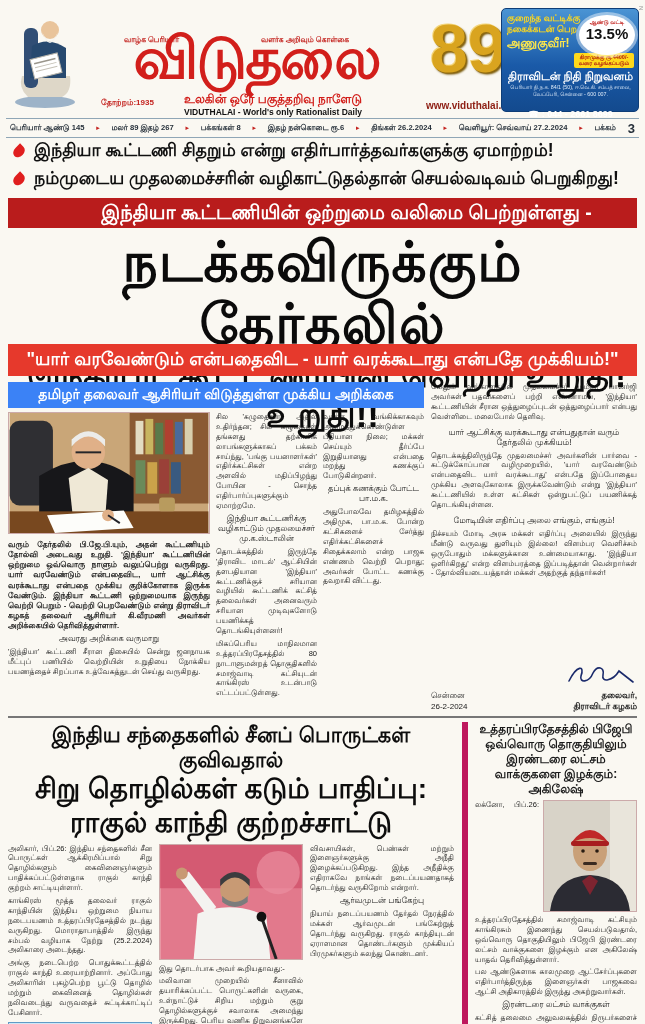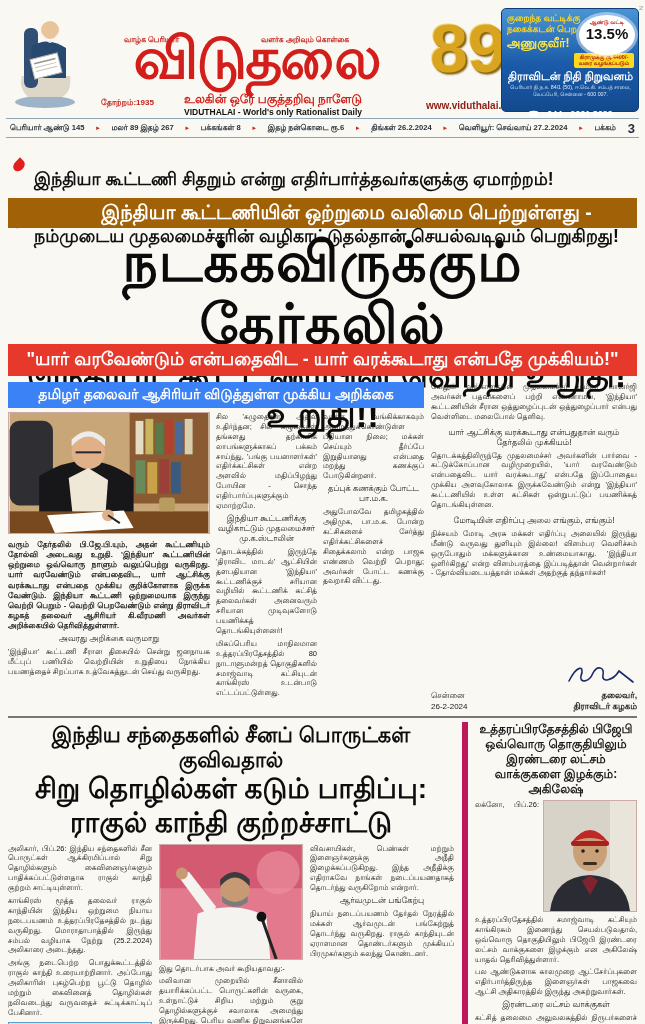--- a/index.html
+++ b/index.html
@@ -39,23 +39,23 @@
   .infobar{position:absolute;top:118px;left:6px;right:6px;height:18px;border-top:1px solid #8fa6b6;
            border-bottom:1px solid #8fa6b6;display:flex;align-items:center;justify-content:space-between;
            font-size:7.6px;font-weight:bold;color:#26303a;padding:0 4px;}
   .infobar .sep{color:#c42420;font-size:7px;}
   .infobar .pg{font-size:13px;font-weight:800;}
   
   .bullets{position:absolute;top:140px;left:10px;right:10px;}
   .bullet-row{display:flex;align-items:center;gap:10px;margin-bottom:6px;}
   .drop{width:10px;height:13px;background:#e01f1f;border-radius:0 50% 50% 50%;
         transform:rotate(45deg);flex:0 0 auto;margin-left:4px;}
-  .bullet-txt{font-size:17.5px;font-weight:800;color:#101010;margin-top:29px;}
-  
-  .kicker{position:absolute;top:198px;left:8px;right:8px;height:30px;background:#a16207;
+  .bullet-txt{font-size:17.5px;font-weight:800;color:#101010;}
+  
+  .kicker{position:absolute;top:198px;left:8px;right:8px;height:30px;background:#b91c1c;
           color:#fff;font-size:19.5px;font-weight:800;display:flex;align-items:center;justify-content:center;padding-left:48px;}
   .headline{position:absolute;top:232px;left:4px;right:4px;text-align:center;color:#0b0b0b;}
   .headline .l1{font-size:55px;font-weight:700;line-height:1.12;letter-spacing:1px;}
   .headline .l2{font-size:35px;font-weight:800;line-height:1.15;}
   .quote-band{position:absolute;top:344px;left:8px;right:8px;height:32px;background:#e6392c;
               color:#fff;font-size:18px;font-weight:800;display:flex;align-items:center;justify-content:center;}
   
   .main{position:absolute;top:382px;left:8px;right:8px;height:330px;display:flex;gap:7px;}
   .main-left{width:416px;flex:0 0 auto;}
   .sec-label{background:#3b82f6;color:#fff;font-size:14px;font-weight:800;text-align:center;

